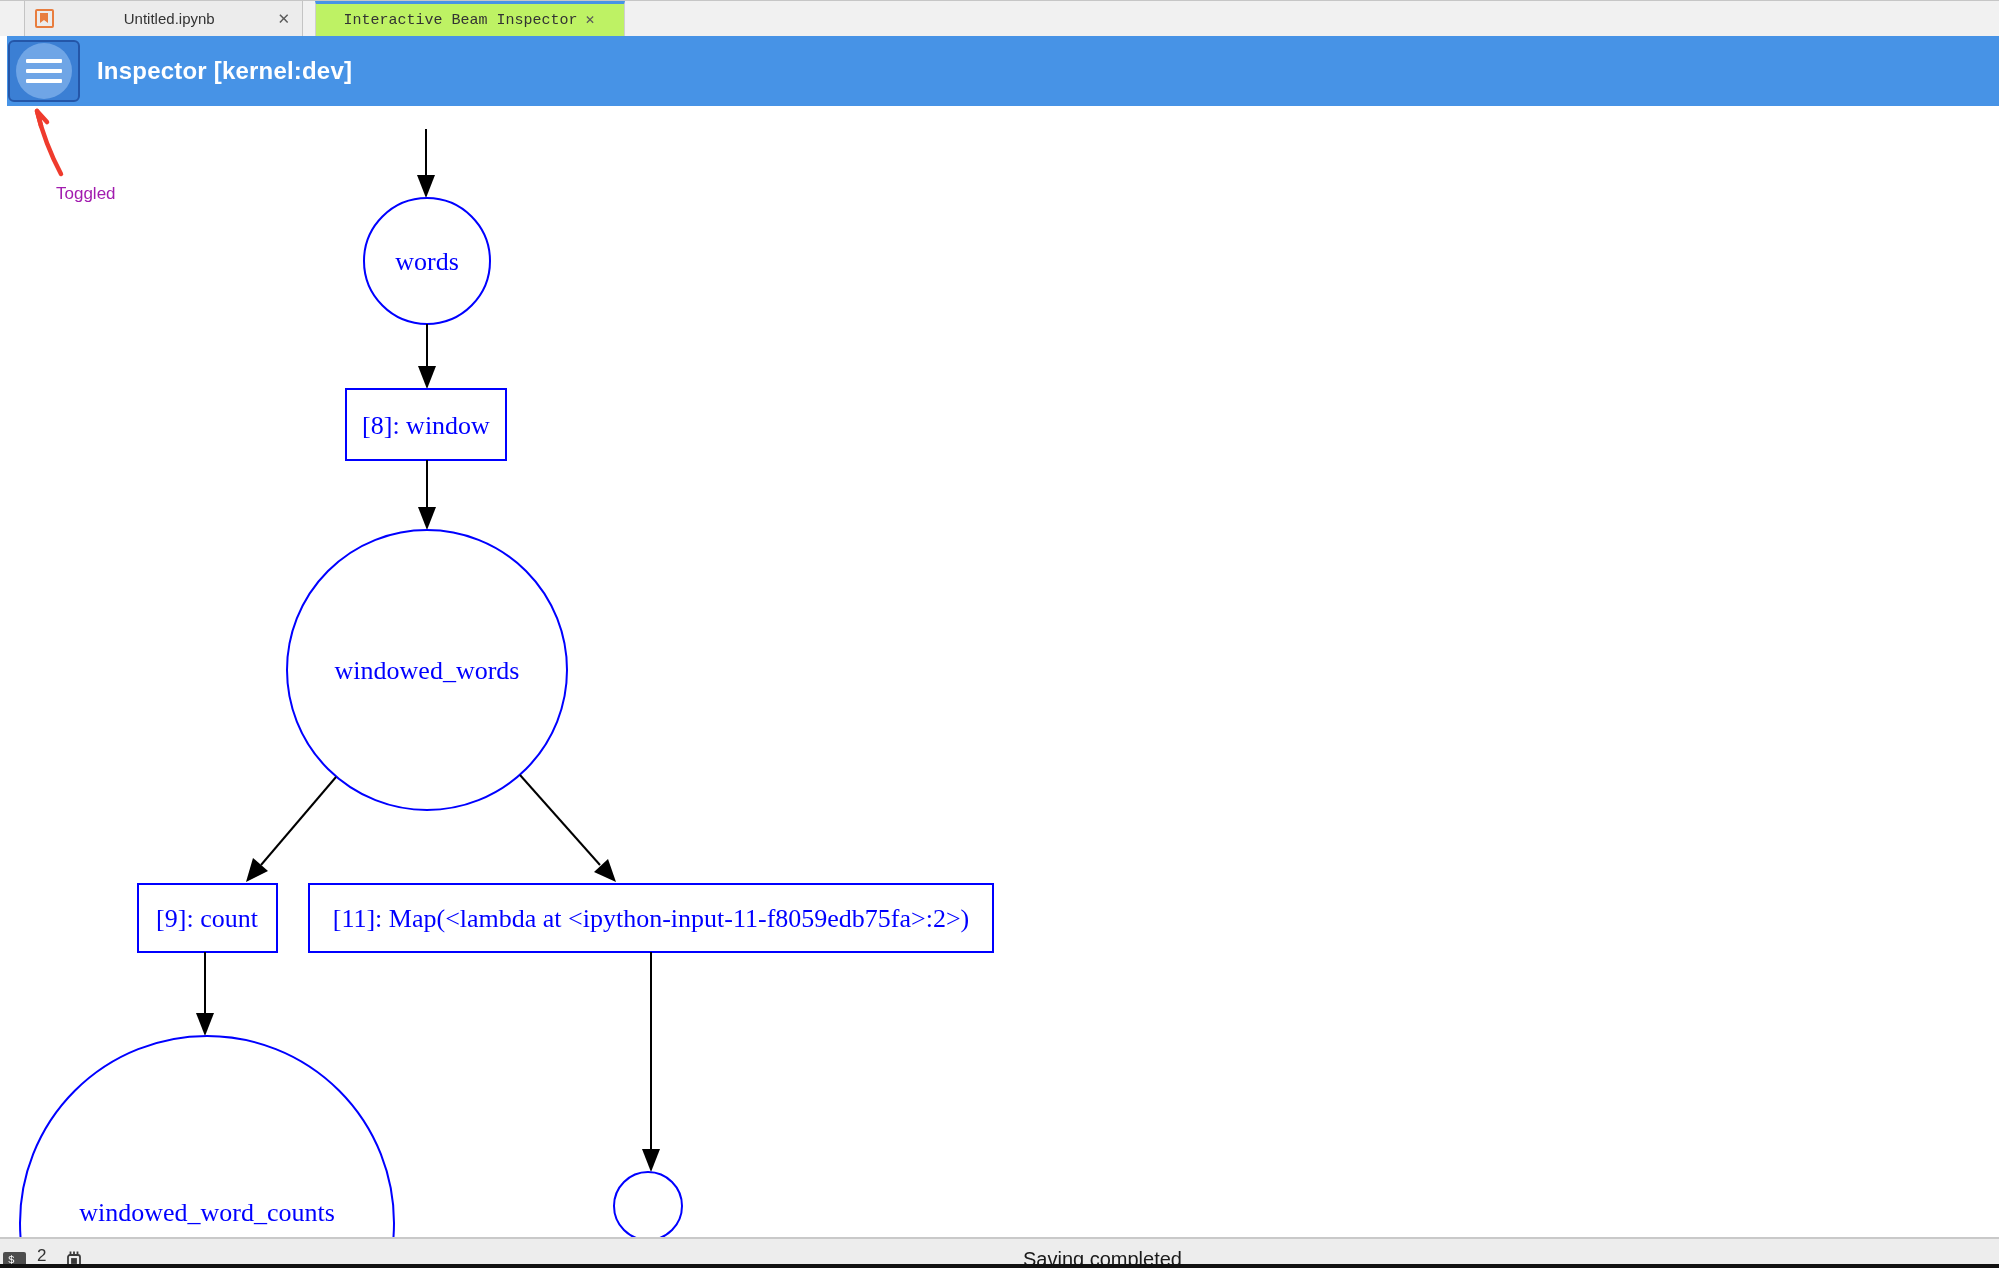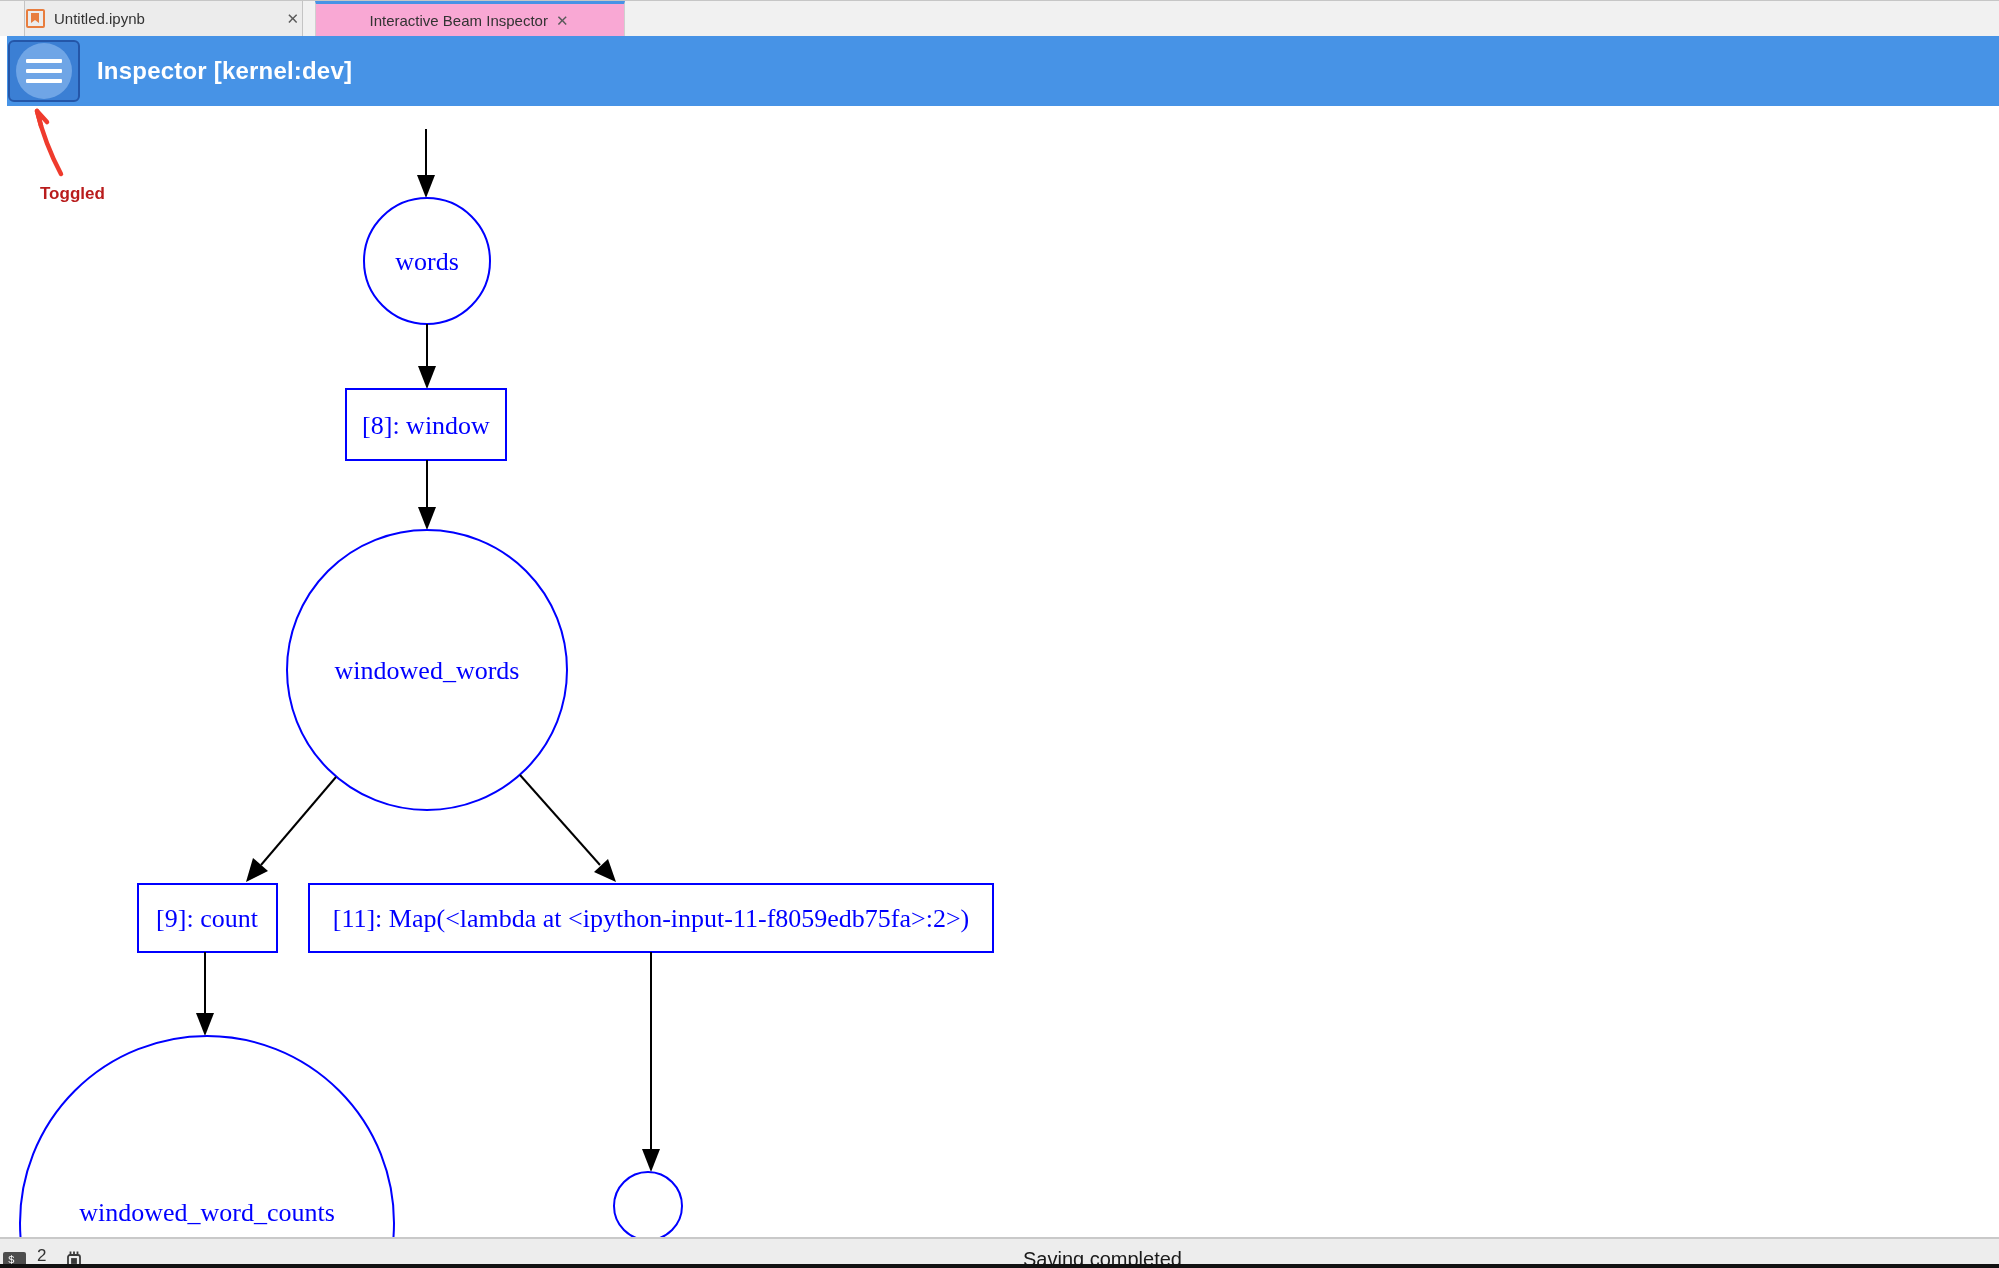--- a/index.html
+++ b/index.html
@@ -13,26 +13,27 @@
     background:#f1f1f1;border-top:1px solid #c6c6c6;box-sizing:border-box;
     display:flex;align-items:stretch;
   }
   .tab{
     display:flex;align-items:center;box-sizing:border-box;cursor:default;
     font-size:15px;color:#333;
   }
   .tab.inactive{
     margin-left:24px;width:279px;background:#ececec;
     border-left:1px solid #c4c4c4;border-right:1px solid #c4c4c4;
-    padding:0 1px;
+    padding:0 10px;
+    text-align:center;
   }
   .tab.active{
-    margin-left:12px;width:310px;background:#f9a8d4;
+    margin-left:12px;width:310px;background:#bef264;
     border-left:1px solid #cfcfcf;border-right:1px solid #cfcfcf;
-    border-top:3px solid #4793e6;justify-content:center;gap:6px;
+    border-top:3px solid #4793e6;justify-content:center;gap:6px;font-family:Liberation Mono, monospace;
   }
   .nb-icon{
     width:15px;height:15px;border:2px solid #e87d3e;border-radius:2px;
     margin-right:9px;position:relative;flex:0 0 auto;
   }
   .nb-icon .mark{
     position:absolute;left:3px;top:2px;width:8px;height:10px;background:#e87d3e;
     clip-path:polygon(0 0,100% 0,100% 100%,50% 70%,0 100%);
   }
   .tab .label{flex:1 1 auto;}
@@ -58,22 +59,22 @@
   .apptitle{
     margin-left:90px;color:#ffffff;font-size:24px;font-weight:700;
     letter-spacing:.2px;
   }
   
   .canvas{
     position:absolute;left:0;top:106px;width:1999px;height:1131px;
     background:#ffffff;overflow:hidden;
   }
   .toggled-label{
-    position:absolute;left:40px;top:78px;color:#b91c1c;
-    font-size:17px;font-weight:bold;
+    position:absolute;left:56px;top:78px;color:#a21caf;
+    font-size:17px;font-weight:normal;
   }
   .graph-svg{position:absolute;left:0;top:0;}
   .gnode-label{
     font-family:"Liberation Serif","DejaVu Serif",serif;
     font-size:26px;fill:#0000ff;
   }
   
   .statusbar{
     position:absolute;left:0;top:1237px;width:1999px;height:31px;
     background:#ededed;border-top:2px solid #c9c9c9;box-sizing:border-box;

